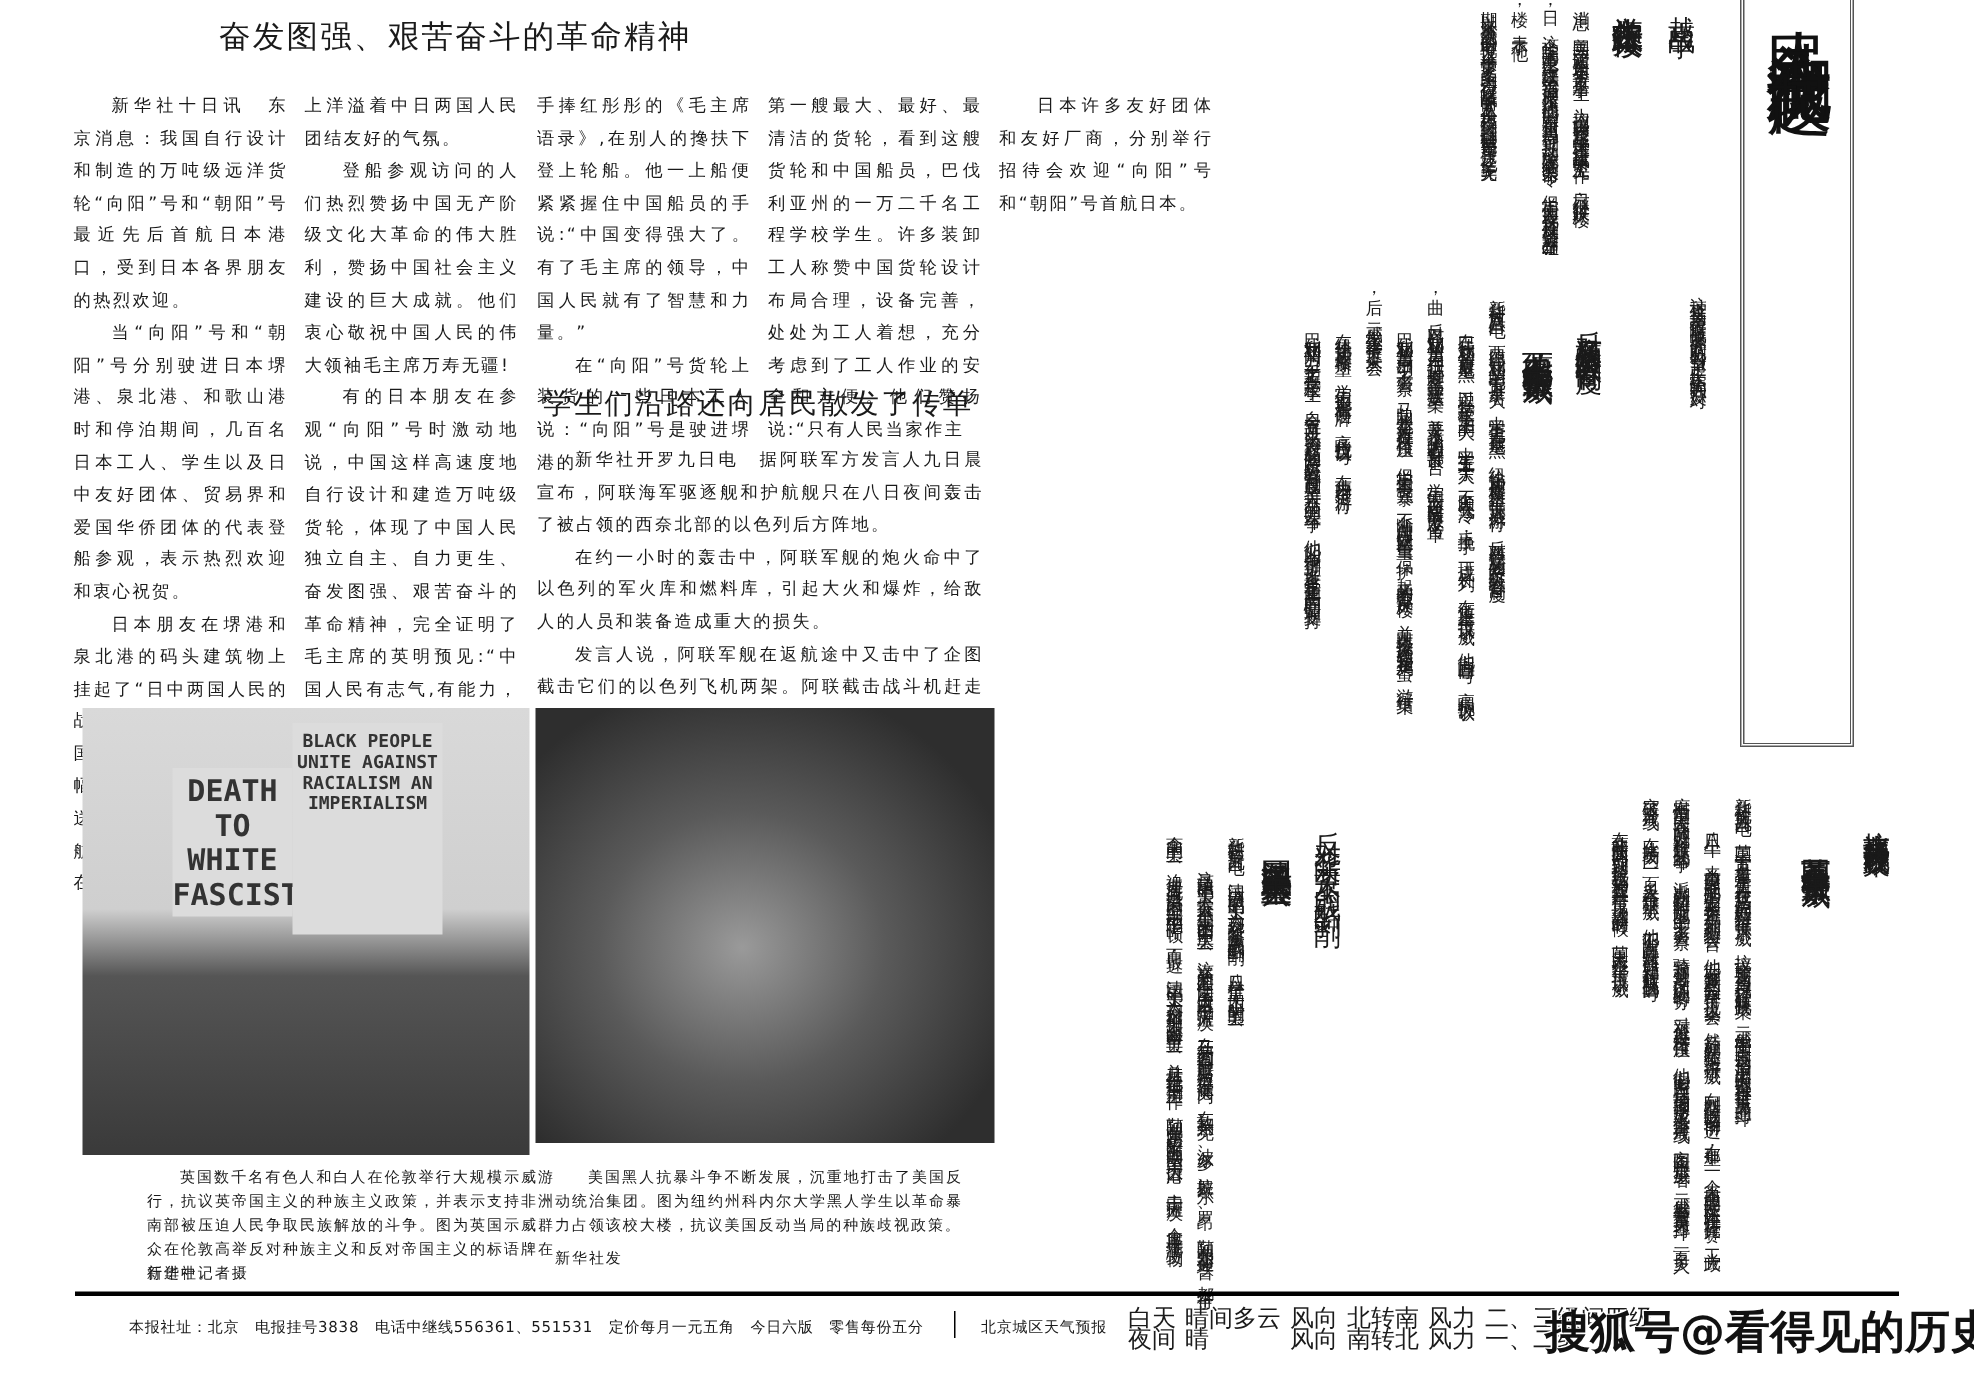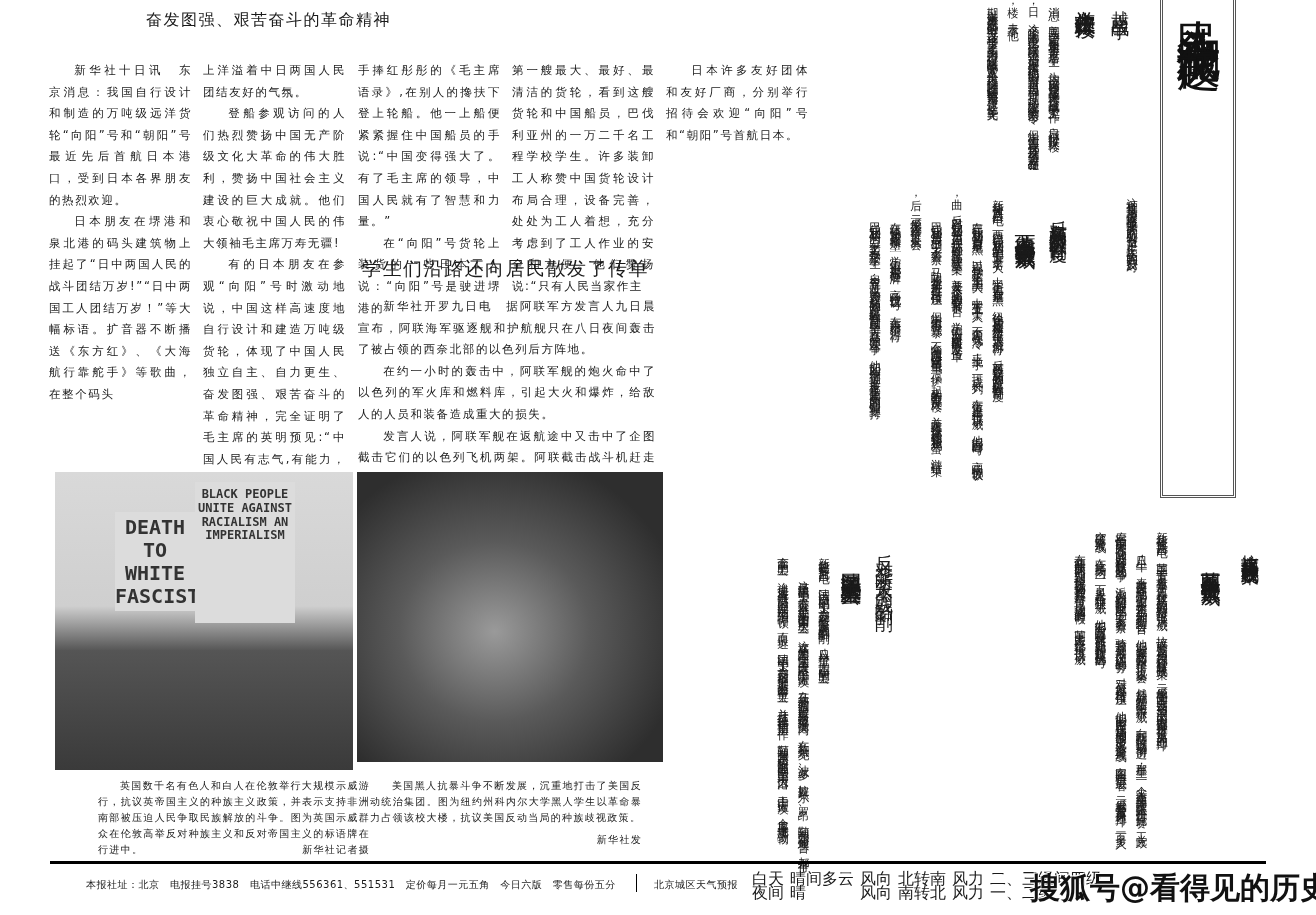--- a/index.html
+++ b/index.html
@@ -1,55 +1,56 @@
 <!DOCTYPE html>
 <html><head>
 <meta charset="utf-8">
 <style>
   html, body { margin: 0; padding: 0; background: #ffffff; }
   body { width: 1316px; height: 915px; position: relative; overflow: hidden;
          font-family: "DejaVu Sans", "Liberation Sans", sans-serif; color: #1a1a1a; }
   .hcol { position: absolute; font-size: 11.5px; line-height: 21.6px; letter-spacing: 1.6px; text-align: justify; }
   .hcol p { margin: 0; text-indent: 2.2em; }
   .hcol p.noind { text-indent: 0; }
-  .htitle { position: absolute; font-size: 16px; letter-spacing: 1.5px; white-space: nowrap; }
+  .htitle { position: absolute; font-size: 21px; letter-spacing: 1.5px; white-space: nowrap; }
   .vert { position: absolute; writing-mode: vertical-rl; }
   .vtext { font-size: 11.5px; line-height: 20.5px; letter-spacing: 2.2px; }
   .vtext p { margin: 0; text-indent: 2em; }
   .vtext p.noind { text-indent: 0; }
   .vhead-big { font-size: 21px; letter-spacing: 1px; line-height: 26px; }
   .vhead-mid { font-size: 18px; letter-spacing: 4px; line-height: 24px; }
   .bigtitle { position: absolute; left: 1160px; top: -6px; width: 76px; height: 504px;
               border: 3px double #555; border-top: none; box-sizing: border-box; }
   .bigtitle span { position: absolute; left: 14px; top: -8px; writing-mode: vertical-rl;
                    font-size: 44px; line-height: 44px; letter-spacing: 3px; color: #111; }
   .photo { position: absolute; overflow: hidden; }
   .photo1 { left: 55px; top: 472px; width: 298px; height: 298px;
             background: linear-gradient(180deg, #d9d9d9 0%, #cfcfcf 45%, #555 60%, #3a3a3a 100%); }
   .photo2 { left: 357px; top: 472px; width: 306px; height: 290px;
             background: radial-gradient(ellipse at 45% 55%, #9a9a9a 0%, #5a5a5a 40%, #2e2e2e 80%); }
   .sign { position: absolute; background: #dcdcdc; color: #333; font-family: "DejaVu Sans Mono", monospace;
           font-weight: bold; line-height: 1.15; text-align: center; }
   .caption { position: absolute; font-size: 10px; line-height: 16px; letter-spacing: 1.3px; text-align: justify; }
   .caption p { margin: 0; text-indent: 2.2em; }
-  .credit { text-align: right; }
+  .credit { text-align: left; }
   .rule { position: absolute; background: #000; }
   .footer { position: absolute; top: 878px; font-size: 10px; letter-spacing: 0.5px; white-space: nowrap; text-align: right; }
   .weather { position: absolute; top: 872px; font-size: 16px; line-height: 14px; white-space: nowrap; }
   .weather td { padding: 0 6px 0 0; }
   .watermark { position: absolute; left: 1030px; top: 868px; font-size: 30px; font-weight: bold; color: #111;
                letter-spacing: 0; white-space: nowrap; text-shadow: 1px 1px 0 #fff, -1px -1px 0 #fff; }
 </style>
 </head>
 <body>
 
 <div class="htitle" style="left:146px; top:10px;">奋发图强、艰苦奋斗的革命精神</div>
 
 <div class="hcol" style="left:49px; top:60px; width:143px;">
   <p>新华社十日讯　东京消息：我国自行设计和制造的万吨级远洋货轮“向阳”号和“朝阳”号最近先后首航日本港口，受到日本各界朋友的热烈欢迎。</p>
+  <p>当“向阳”号和“朝阳”号分别驶进日本堺港、泉北港、和歌山港时和停泊期间，几百名日本工人、学生以及日中友好团体、贸易界和爱国华侨团体的代表登船参观，表示热烈欢迎和衷心祝贺。</p>
   <p>日本朋友在堺港和泉北港的码头建筑物上挂起了“日中两国人民的战斗团结万岁!”“日中两国工人团结万岁！”等大幅标语。扩音器不断播送《东方红》、《大海航行靠舵手》等歌曲，在整个码头</p>
 </div>
 <div class="hcol" style="left:203px; top:60px; width:143px;">
   <p class="noind">上洋溢着中日两国人民团结友好的气氛。</p>
   <p>登船参观访问的人们热烈赞扬中国无产阶级文化大革命的伟大胜利，赞扬中国社会主义建设的巨大成就。他们衷心敬祝中国人民的伟大领袖毛主席万寿无疆!</p>
   <p>有的日本朋友在参观“向阳”号时激动地说，中国这样高速度地自行设计和建造万吨级货轮，体现了中国人民独立自主、自力更生、奋发图强、艰苦奋斗的革命精神，完全证明了毛主席的英明预见:“中国人民有志气,有能力，一定要在不远的将来，赶上和超过世界先进水平。”</p>
   <p>有一位日本老人佩戴金光闪闪的毛主席像章，</p>
 </div>
 <div class="hcol" style="left:358px; top:60px; width:143px;">
   <p class="noind">手捧红彤彤的《毛主席语录》,在别人的搀扶下登上轮船。他一上船便紧紧握住中国船员的手说:“中国变得强大了。有了毛主席的领导，中国人民就有了智慧和力量。”</p>

